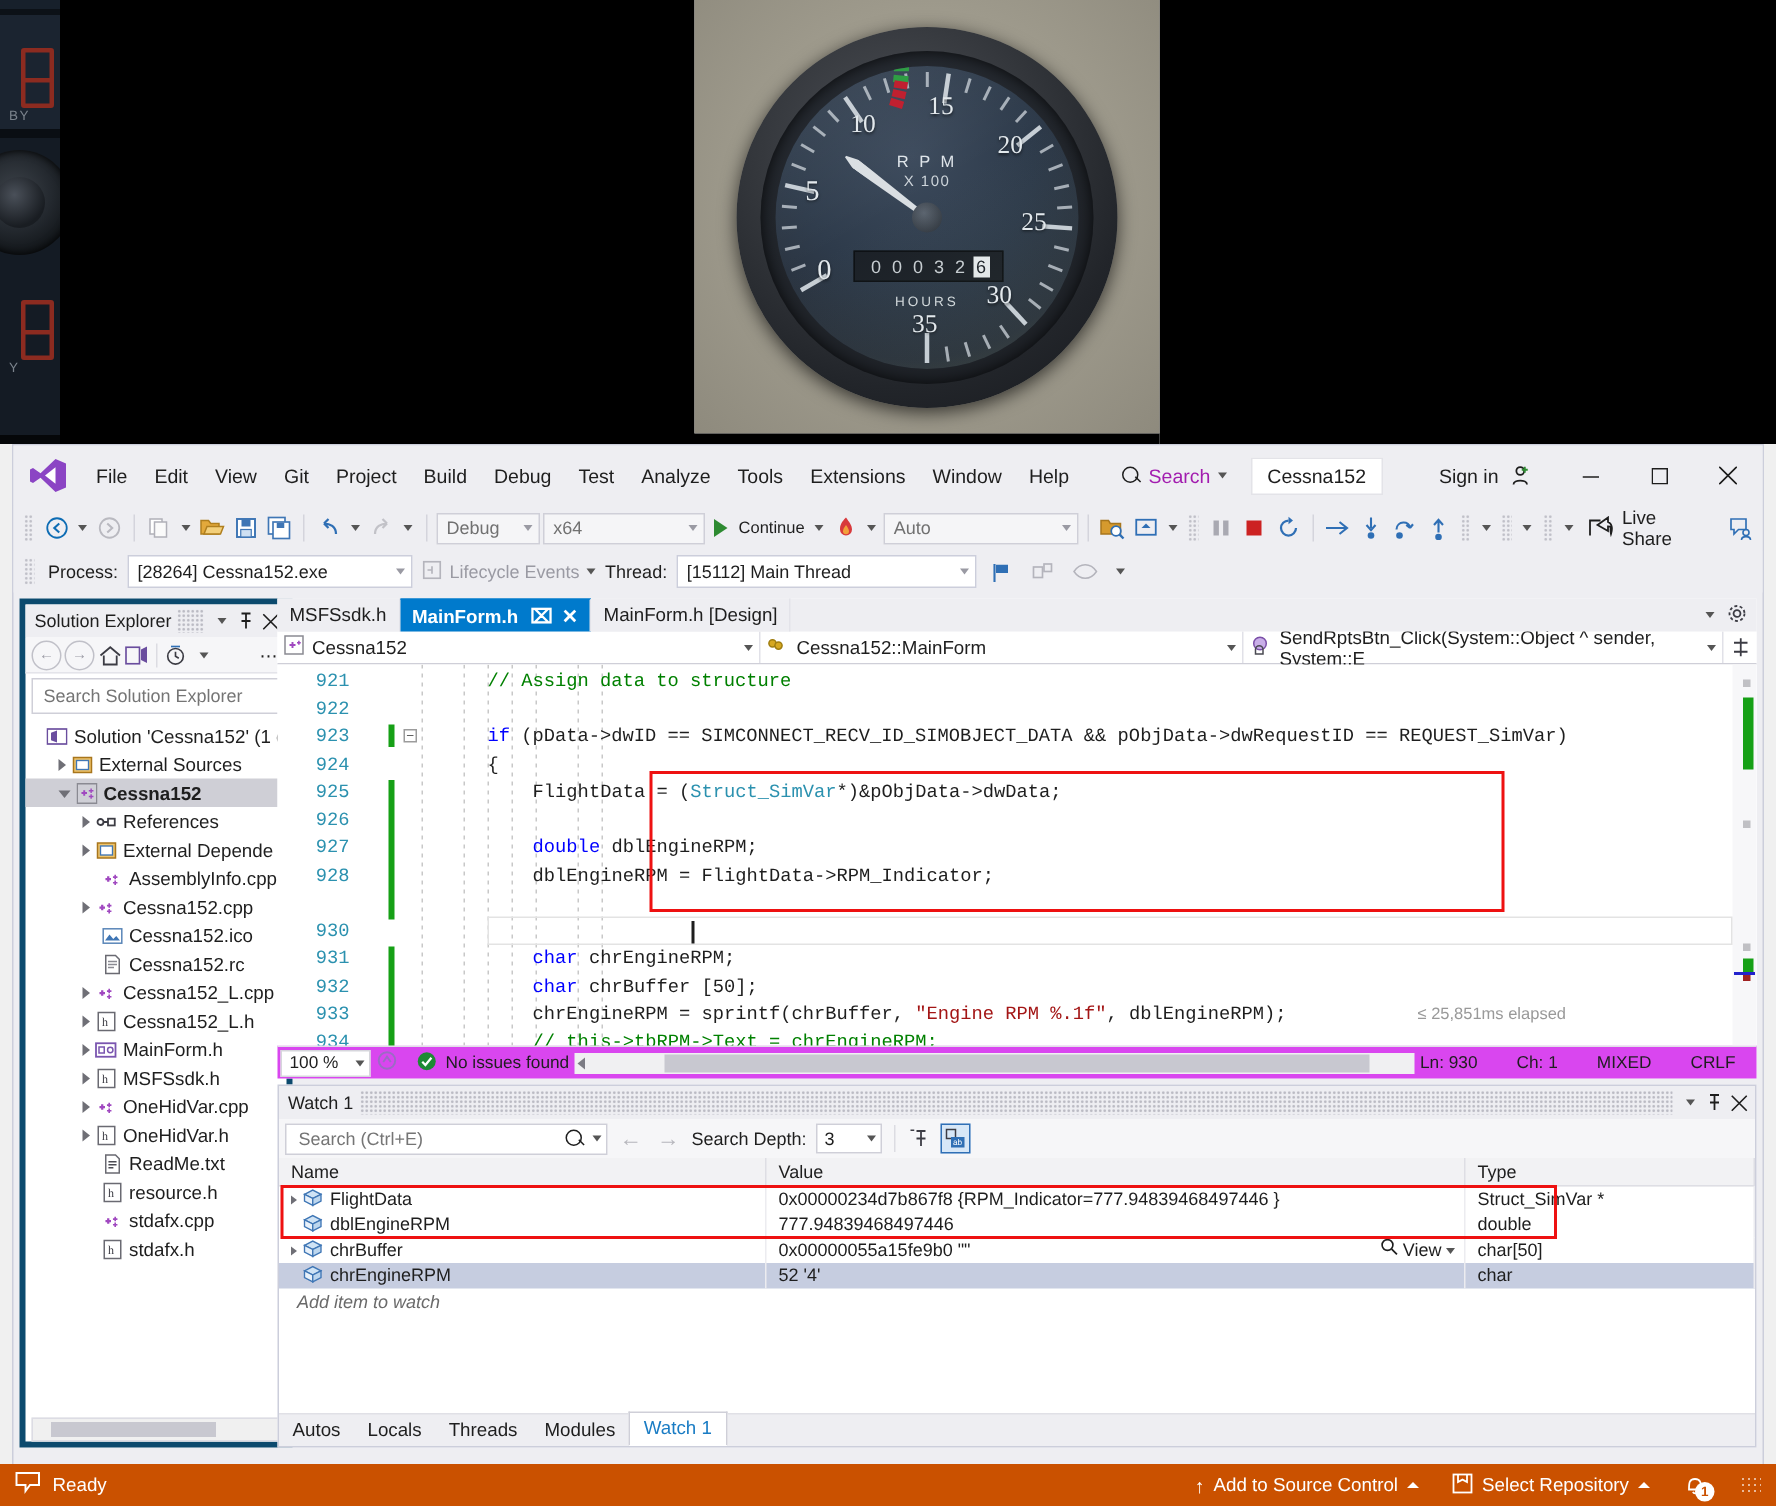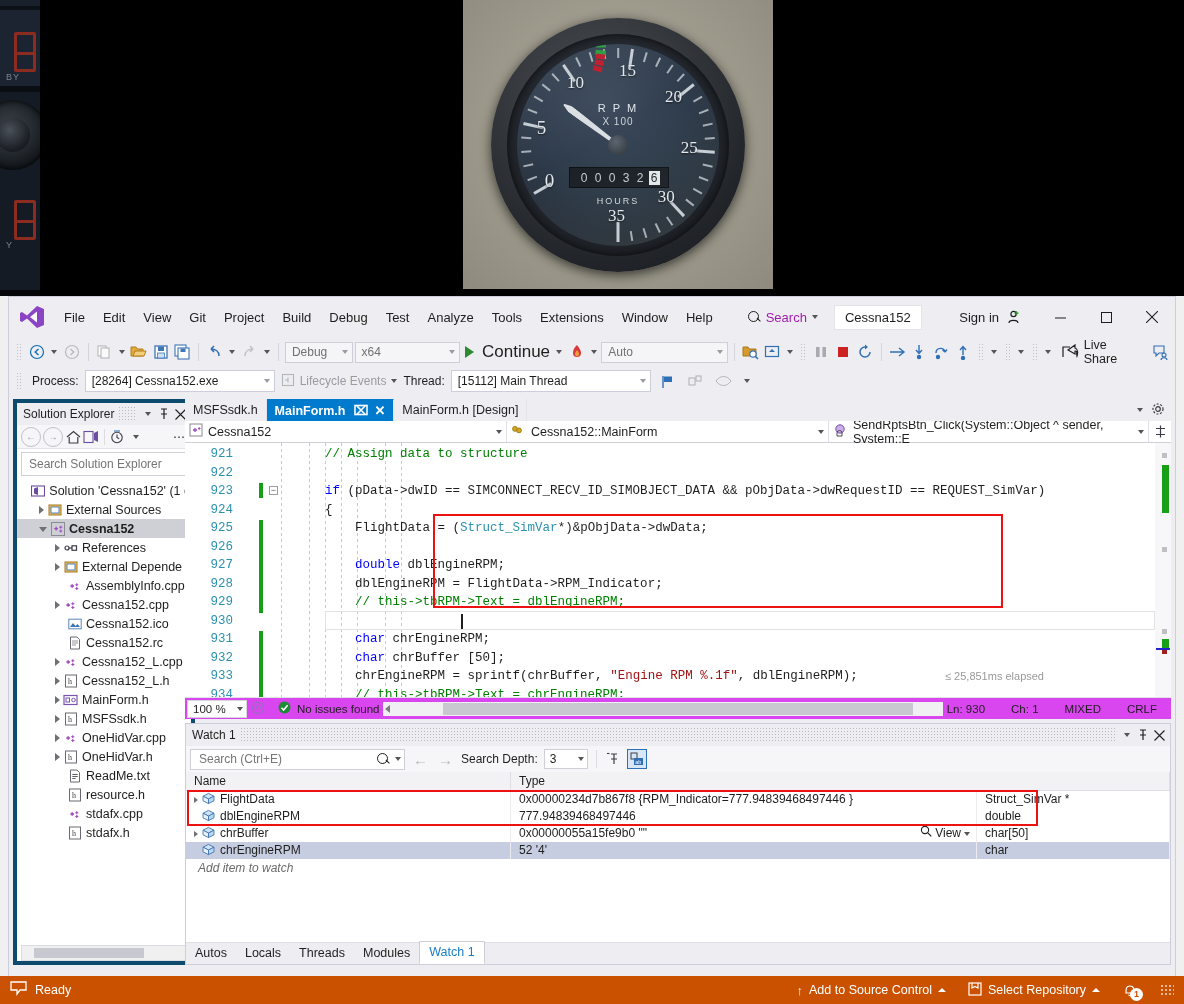--- a/index.html
+++ b/index.html
@@ -424,21 +424,21 @@
       <span>Debug</span>
           <span class="caret-dn"></span>
         </div>
     <div class="combo" style="width:116px">
       <span>x64</span>
           <span class="caret-dn"></span>
         </div>
     <div class="tbtn" style="width:18px">
           <span class="green-tri"></span>
         </div>
-    <div style="font-size:17px;padding:0 2px;">Continue</div>
+    <div style="font-size:11px;padding:0 2px;">Continue</div>
     <div class="tbtn" style="width:12px">
           <span class="caret-dn"></span>
         </div>
     <div class="tbtn">
       <svg width="16" height="16" viewBox="0 0 16 16">
             <path d="M8 1 C5 4 4 6 4 9 a4 4 0 0 0 8 0 c0-3-2-5-4-8z" fill="#d8393c"></path>
             <path d="M8 6 c-1.4 2-2 3-2 4.2a2 2 0 0 0 4 0c0-1.2-.8-2.4-2-4.2z" fill="#f2a03a"></path>
           </svg>
         </div>
     <div class="tbtn" style="width:12px">
@@ -917,21 +917,20 @@
           <div style="position:absolute;right:4px;top:207px;width:5px;height:4px;background:#a02020"></div>
         </div>
       <div class="codeline" style="top: 2px;"><span class="gutter-num" style="left: 0px;">921</span><span class="ctext" style="left: 140px;"><span class="cm">// Assign data to structure</span></span></div>
             <div class="codeline" style="top: 20.5px;"><span class="gutter-num" style="left: 0px;">922</span></div>
             <div class="codeline" style="top: 39px;"><span class="gutter-num" style="left: 0px;">923</span><span class="ctext" style="left: 140px;"><span class="k">if</span><span class="op"> (pData-&gt;dwID == SIMCONNECT_RECV_ID_SIMOBJECT_DATA &amp;&amp; pObjData-&gt;dwRequestID == REQUEST_SimVar)</span></span></div>
             <div class="codeline" style="top: 57.5px;"><span class="gutter-num" style="left: 0px;">924</span><span class="ctext" style="left: 140px;"><span class="op">{</span></span></div>
             <div class="codeline" style="top: 76px;"><span class="gutter-num" style="left: 0px;">925</span><span class="ctext" style="left: 170.08px;"><span class="op">FlightData = (</span><span class="ty">Struct_SimVar</span><span class="op">*)&amp;pObjData-&gt;dwData;</span></span></div>
             <div class="codeline" style="top: 94.5px;"><span class="gutter-num" style="left: 0px;">926</span><span class="ctext" style="left: 170.08px;"></span></div>
             <div class="codeline" style="top: 113px;"><span class="gutter-num" style="left: 0px;">927</span><span class="ctext" style="left: 170.08px;"><span class="k">double</span><span class="op"> dblEngineRPM;</span></span></div>
             <div class="codeline" style="top: 131.5px;"><span class="gutter-num" style="left: 0px;">928</span><span class="ctext" style="left: 170.08px;"><span class="op">dblEngineRPM = FlightData-&gt;RPM_Indicator;</span></span></div>
-            <div class="codeline" style="top: 150px;"><span class="gutter-num" style="left: 0px;">929</span><span class="ctext" style="left: 170.08px;"><span class="cm">// this-&gt;tbRPM-&gt;Text = dblEngineRPM;</span></span></div>
             <div class="codeline" style="top: 168.5px;"><span class="gutter-num" style="left: 0px;">930</span><span class="ctext" style="left: 170.08px;"></span></div>
             <div class="codeline" style="top: 187px;"><span class="gutter-num" style="left: 0px;">931</span><span class="ctext" style="left: 170.08px;"><span class="k">char</span><span class="op"> chrEngineRPM;</span></span></div>
             <div class="codeline" style="top: 205.5px;"><span class="gutter-num" style="left: 0px;">932</span><span class="ctext" style="left: 170.08px;"><span class="k">char</span><span class="op"> chrBuffer [50];</span></span></div>
             <div class="codeline" style="top: 224px;"><span class="gutter-num" style="left: 0px;">933</span><span class="ctext" style="left: 170.08px;"><span class="op">chrEngineRPM = sprintf(chrBuffer, </span><span class="st">"Engine RPM %.1f"</span><span class="op">, dblEngineRPM);</span></span></div>
             <div class="codeline" style="top: 242.5px;"><span class="gutter-num" style="left: 0px;">934</span><span class="ctext" style="left: 170.08px;"><span class="cm">// this-&gt;tbRPM-&gt;Text = chrEngineRPM;</span></span></div>
             <div class="chg-green" style="top: 40px; height: 14.5px;"></div>
             <div class="chg-green" style="top: 77px; height: 92.5px;"></div>
             <div class="chg-green" style="top: 188px; height: 92.5px;"></div>
             <div class="fold-box" style="left: 84px; top: 43px;">−</div>
             <div class="redbox" style="left: 248px; top: 71px; width: 570px; height: 93.5px;"></div>
@@ -1011,20 +1010,21 @@
         <span class="hicon" style="border:1px solid #2f6fb5;background:#d7e7f7;width:20px;height:20px">
           <svg width="14" height="14" viewBox="0 0 14 14">
                 <rect x="1" y="1" width="6" height="6" fill="none" stroke="#3c3c44"></rect>
                 <rect x="4" y="6" width="9" height="7" fill="#2f6fb5"></rect>
                 <text x="5.3" y="11.6" font-size="5.5" fill="#fff" font-family="Liberation Sans">ab</text>
               </svg>
             </span>
       </div>
       <div class="grid-head">
         <div class="gh" style="width:325px">Name</div>
+        <div class="gh" style="width:466px">Value</div>
         <div class="gh" style="flex:1">Type</div>
       </div>
       <div id="watch-rows">
             <div class="grow">
               <div class="gcell" style="width: 325px;"><span class="wexp"></span><span class="cube"><svg width="13" height="13" viewBox="0 0 13 13">
                     <path d="M1 4.2 L6.5 1.4 L12 4.2 L6.5 7 Z" fill="#cfe3f5" stroke="#3f76b5" stroke-width=".9"></path>
                     <path d="M1 4.2 L1 8.8 L6.5 11.6 L6.5 7 Z" fill="#e8f1fa" stroke="#3f76b5" stroke-width=".9"></path>
                     <path d="M12 4.2 L12 8.8 L6.5 11.6 L6.5 7 Z" fill="#bcd6ee" stroke="#3f76b5" stroke-width=".9"></path>
                   </svg></span><span>FlightData</span></div>
               <div class="gcell" style="width: 466px; display: flex; align-items: center;">

